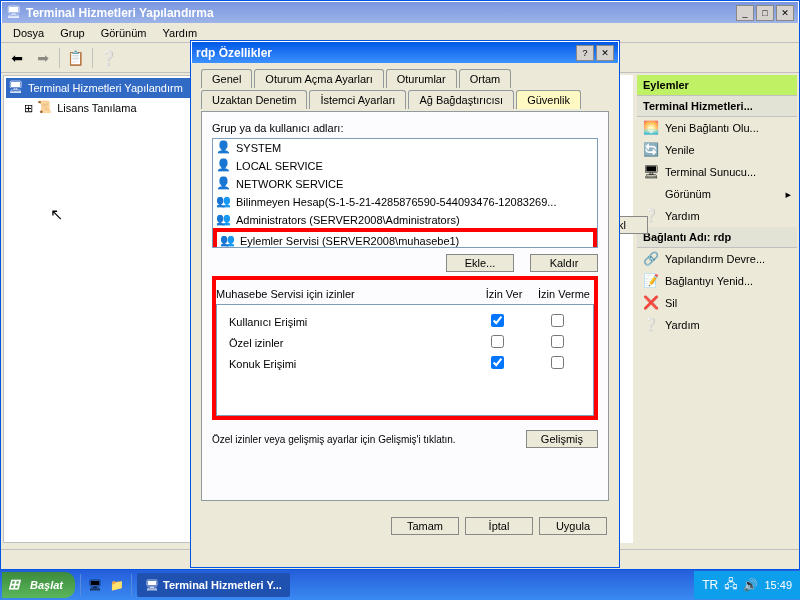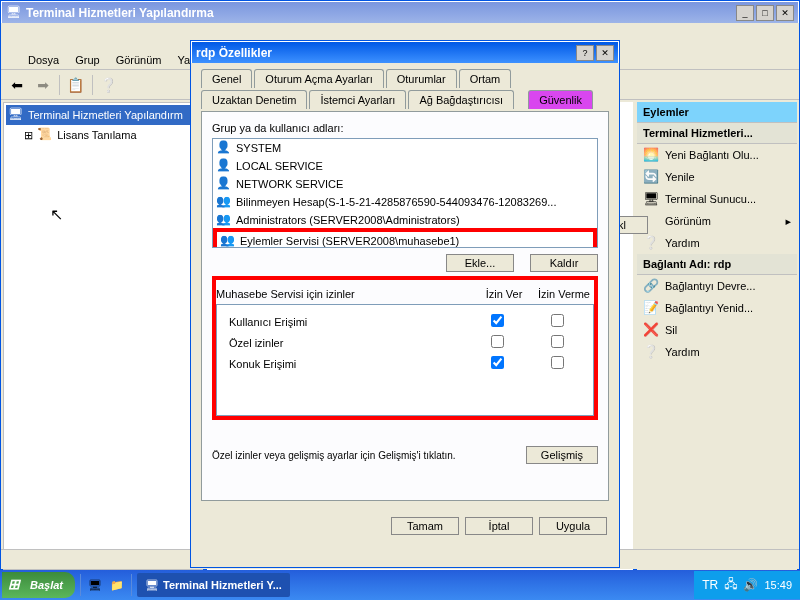--- a/index.html
+++ b/index.html
@@ -6,47 +6,47 @@
 body { background: #3a6ea5; width: 800px; height: 600px; position: relative; overflow: hidden; }
 
 .main-window { position: absolute; left: 0; top: 0; width: 800px; height: 570px; background: #ece9d8; border: 1px solid #0054e3; }
 .titlebar { height: 22px; background: linear-gradient(#0058e6, #3d91ff); color: white; display: flex; align-items: center; padding: 0 4px; border: 1px solid #fff; border-bottom: none; }
 .titlebar.inactive { background: linear-gradient(#7a96df, #9db4e8); }
 .title-icon { width: 16px; height: 16px; margin-right: 4px; font-size: 12px; }
 .title-text { flex: 1; font-weight: bold; font-size: 12px; }
 .win-btns { display: flex; gap: 2px; }
 .win-btn { width: 18px; height: 16px; background: #d6d3ce; border: 1px solid #888; font-size: 9px; text-align: center; line-height: 14px; cursor: pointer; color: #000; }
 
-.menubar { height: 20px; background: #ece9d8; display: flex; padding: 2px 19px; border-bottom: 1px solid #c0c0c0; margin-top: 27px; }
+.menubar { height: 20px; background: #ece9d8; display: flex; padding: 2px 4px; border-bottom: 1px solid #c0c0c0; }
 .menu-item { padding: 2px 8px; cursor: pointer; }
 
 .toolbar { height: 30px; background: #ece9d8; display: flex; align-items: center; padding: 2px 4px; border-bottom: 1px solid #c0c0c0; gap: 2px; }
 .tool-btn { width: 24px; height: 24px; border: 1px solid transparent; display: flex; align-items: center; justify-content: center; cursor: pointer; font-size: 14px; }
 .tool-sep { width: 1px; height: 20px; background: #c0c0c0; margin: 0 2px; }
 
 .content-area { display: flex; height: calc(100% - 96px); }
 .left-panel { width: 200px; background: white; border: 1px solid #c0c0c0; margin: 2px; padding: 2px; }
 .tree-root { display: flex; align-items: center; padding: 2px; background: #316ac5; color: white; }
 .tree-child { display: flex; align-items: center; padding: 2px 2px 2px 18px; }
 .tree-icon { width: 16px; height: 16px; margin-right: 4px; font-size: 12px; display: inline-block; }
 
 .right-panel { width: 160px; background: #ece9d8; margin: 2px; }
-.panel-header { background: #7dd3fc; padding: 4px 6px; font-weight: bold; border-bottom: 1px solid #c0c0c0; }
+.panel-header { background: #bef264; padding: 4px 6px; font-weight: bold; border-bottom: 1px solid #c0c0c0; }
 .panel-subheader { background: #e3e3d5; padding: 4px 6px; font-weight: bold; border-bottom: 1px solid #c0c0c0; }
 .action-item { display: flex; align-items: center; padding: 3px 6px; cursor: pointer; }
 .action-icon { width: 16px; height: 16px; margin-right: 6px; font-size: 13px; }
 
 .status-bar { height: 20px; background: #ece9d8; border-top: 1px solid #c0c0c0; position: absolute; bottom: 0; width: 100%; }
 
 .dialog { position: absolute; left: 190px; top: 40px; width: 430px; height: 528px; background: #ece9d8; border: 1px solid #0054e3; z-index: 10; }
 .dialog .titlebar { background: linear-gradient(#0058e6, #3d91ff); }
 
 .tabs { display: flex; flex-wrap: wrap; margin: 6px 10px 0; }
 .tab { padding: 3px 10px; background: #ece9d8; border: 1px solid #919b9c; border-bottom: none; margin-right: 2px; margin-bottom: 2px; cursor: pointer; border-radius: 3px 3px 0 0; font-size: 11px; }
-.tab.active { background: #d946ef; position: relative; z-index: 2; margin-left: 12px; }
+.tab.active { background: #fef9c3; position: relative; z-index: 2; }
 
 .tab-content { margin: 0 10px 8px; padding: 10px; border: 1px solid #919b9c; background: #fcfcfe; height: 390px; }
 
 .group-label { margin-bottom: 4px; }
 .user-list { border: 1px solid #7f9db9; background: white; height: 110px; overflow-y: auto; }
 .user-item { display: flex; align-items: center; padding: 1px 3px; }
 .user-icon { width: 16px; height: 16px; margin-right: 4px; font-size: 12px; }
 
 .red-box { border: 4px solid #ff0000; margin: 4px 0; }
 
@@ -56,21 +56,21 @@
 .perm-box { margin-top: 8px; }
 .perm-header { display: flex; padding-bottom: 4px; }
 .perm-header-label { flex: 1; }
 .perm-header-col { width: 60px; text-align: center; }
 .perm-list { border: 1px solid #7f9db9; background: white; padding: 6px; height: 112px; }
 .perm-row { display: flex; align-items: center; padding: 3px 0; }
 .perm-name { flex: 1; padding-left: 6px; }
 .perm-check { width: 60px; text-align: center; }
 .perm-check input { cursor: pointer; }
 
-.hint { margin-top: 26px; display: flex; align-items: center; justify-content: center; }
+.hint { margin-top: 10px; display: flex; align-items: center; justify-content: center; }
 .hint-text { flex: 1; font-size: 10px; }
 .link { color: #0000ee; text-decoration: underline; cursor: pointer; margin-top: 10px; display: inline-block; }
 
 .dialog-btns { display: flex; justify-content: flex-end; gap: 6px; padding: 8px 12px; }
 
 .cursor-arrow { position: absolute; left: 50px; top: 205px; font-size: 16px; z-index: 20; color: black; pointer-events: none; }
 
 .taskbar { position: absolute; bottom: 0; left: 0; width: 800px; height: 30px; background: linear-gradient(#245edb, #3b8af2); display: flex; align-items: center; }
 .start-btn { height: 26px; padding: 0 12px 0 6px; background: linear-gradient(#3c8b3c, #5bb75b); color: white; font-weight: bold; display: flex; align-items: center; border-radius: 0 10px 10px 0; margin: 2px; cursor: pointer; font-style: italic; font-size: 13px; }
 .start-icon { width: 18px; height: 18px; margin-right: 4px; font-size: 14px; }
@@ -148,21 +148,21 @@
           </div>
           <div class="action-item">
             <span class="action-icon">❔</span>
             <span>Yardım</span>
           </div>
         </div>
       <div class="panel-subheader">Bağlantı Adı: rdp</div>
       <div id="actions2">
           <div class="action-item">
             <span class="action-icon">🔗</span>
-            <span>Bağlantıyı Devre...</span>
+            <span>Yapılandırm Devre...</span>
           </div>
           <div class="action-item">
             <span class="action-icon">📝</span>
             <span>Bağlantıyı Yenid...</span>
           </div>
           <div class="action-item">
             <span class="action-icon">❌</span>
             <span>Sil</span>
           </div>
           <div class="action-item">

